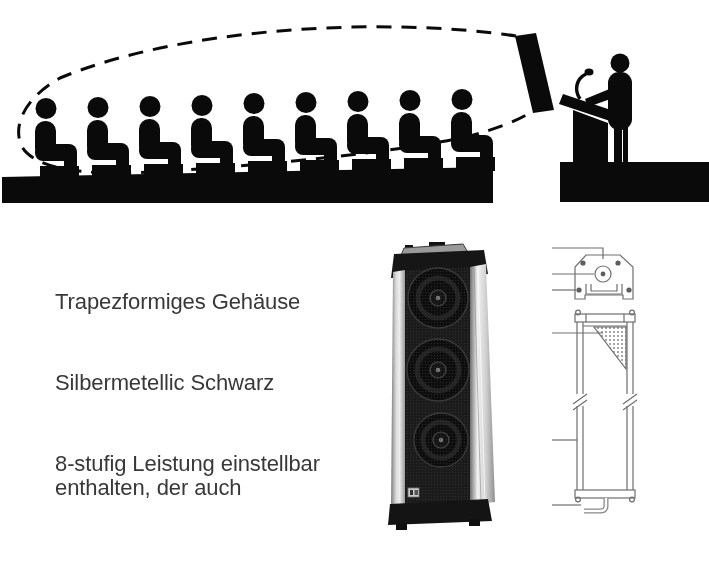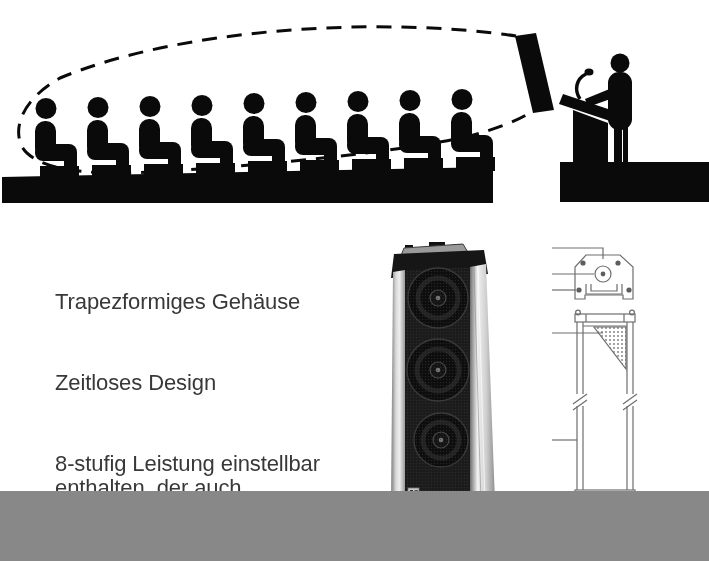--- a/index.html
+++ b/index.html
@@ -1,17 +1,17 @@
 <!DOCTYPE html>
 <html><head>
 <meta charset="utf-8">
 <style>
   html,body{margin:0;padding:0;background:#888;}
   .canvas{
-    position:relative;width:709px;height:491px;background:#ffffff;
+    position:relative;width:709px;height:561px;background:#ffffff;
     overflow:hidden;font-family:"Liberation Sans",sans-serif;
   }
   .hero{position:absolute;left:0;top:0;}
   .features{
     position:absolute;left:55px;color:#383838;
     font-size:22px;line-height:27px;letter-spacing:-0.1px;white-space:pre;
   }
   .features-primary{top:234px;}
   .features-mounting{top:420px;}
   .feature-line{height:27px;}
@@ -62,21 +62,21 @@
       <circle cx="620" cy="63" r="9.5"></circle>
       <rect x="608" y="72" width="24" height="58" rx="11"></rect>
       <polygon points="612,88 585,99 588,107 616,97"></polygon>
       <rect x="614" y="126" width="8" height="38"></rect>
       <rect x="623" y="126" width="5" height="36"></rect>
     </g>
   </svg>
 
   <div class="features features-primary">
     <div class="feature-line">Trapezformiges Gehäuse</div>
-    <div class="feature-line">Zeitloses Design</div>
+    <div class="feature-line">Silbermetellic Schwarz</div>
     <div class="feature-line">8-stufig Leistung einstellbar</div>
     
     
   </div>
 
   <div class="features features-mounting">
     <div class="feature-line">enthalten, der auch</div>
     
     
   </div>

